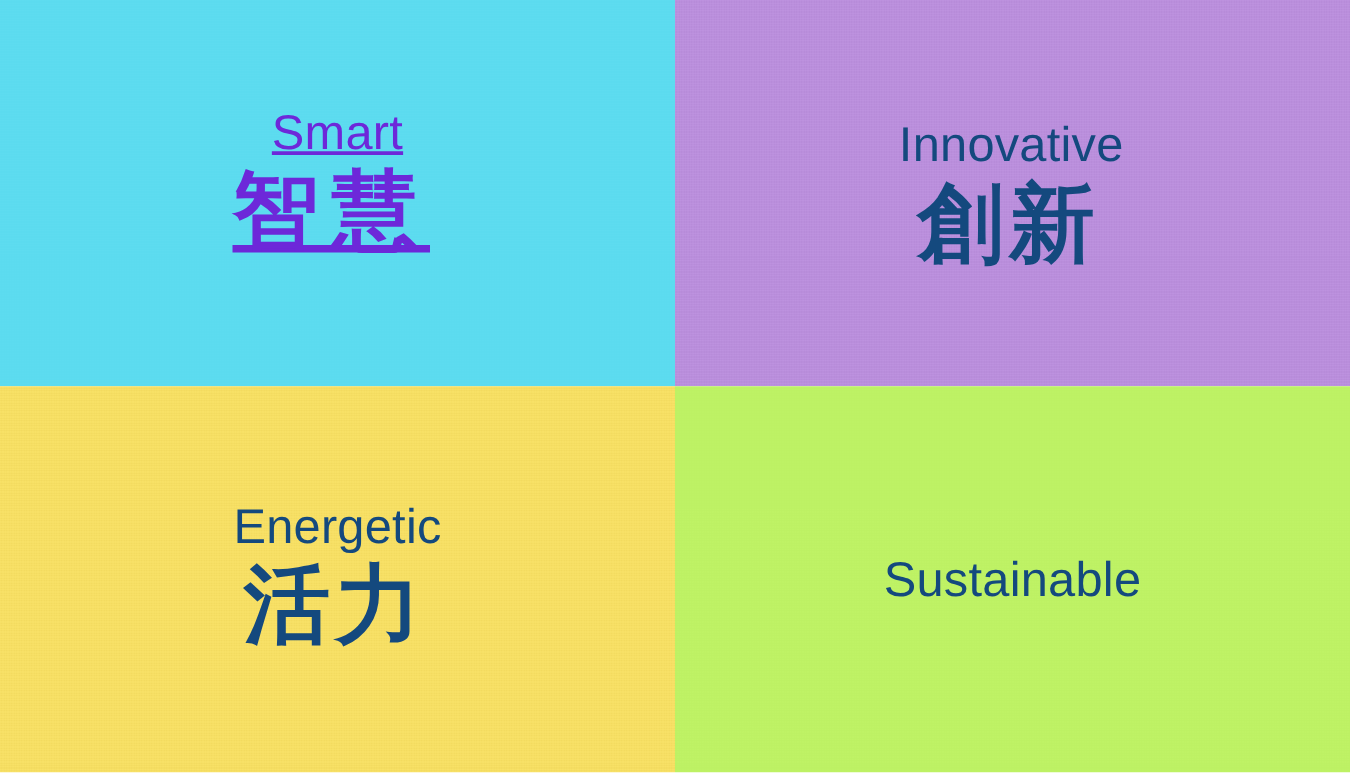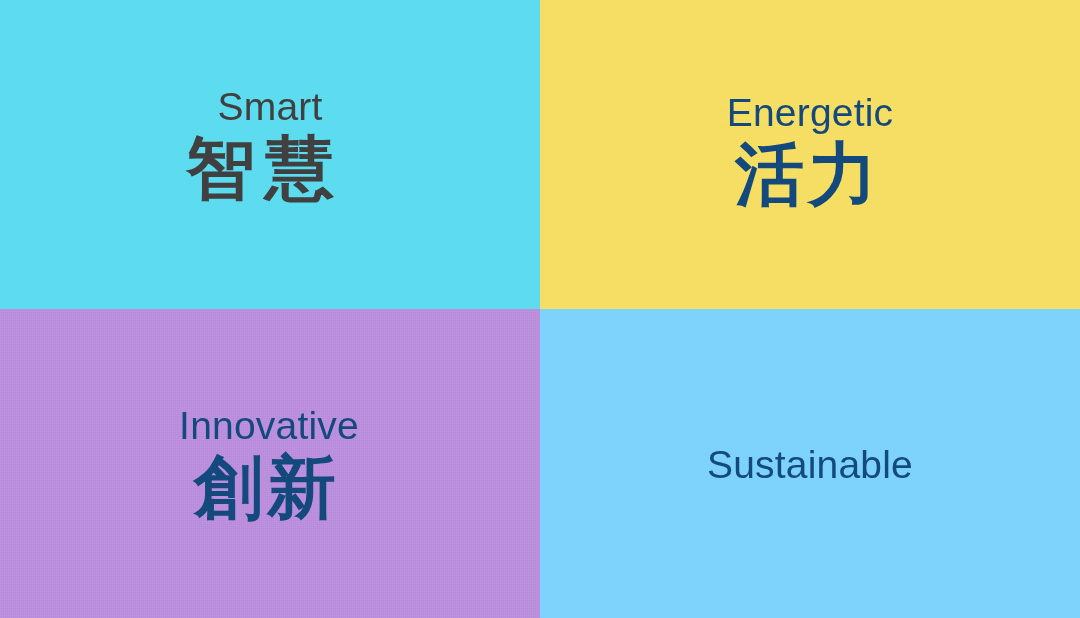--- a/index.html
+++ b/index.html
@@ -81,41 +81,41 @@
   .q-energetic .text-block   { transform: translate(0px, -2px); }
   .q-innovative .text-block  { transform: translate(-1px, 2px); }
   .q-sustainable .text-block { transform: translate(0px, 2px); }
 </style>
 </head>
 <body>
 
 <div id="stage">
   <div class="grid">
 
-    <div class="quadrant q-smart" style="background-color: rgb(92, 220, 240); color: #404040;">
+    <div class="quadrant q-smart" style="background-color: rgb(92, 220, 240); color: #6d28d9; text-decoration: underline;">
       <div class="text-block">
         <span class="label-en">Smart</span>
         <span class="label-zh">智慧</span>
+      </div>
+    </div>
+
+    <div class="quadrant q-innovative" style="background-color: rgb(187, 142, 222); color: rgb(20, 73, 126);">
+      <div class="text-block">
+        <span class="label-en">Innovative</span>
+        <span class="label-zh">創新</span>
       </div>
     </div>
 
     <div class="quadrant q-energetic" style="background-color: rgb(248, 224, 97); color: rgb(20, 73, 126);">
       <div class="text-block">
         <span class="label-en">Energetic</span>
         <span class="label-zh">活力</span>
       </div>
     </div>
 
-    <div class="quadrant q-innovative" style="background-color: rgb(187, 142, 222); color: rgb(20, 73, 126);">
-      <div class="text-block">
-        <span class="label-en">Innovative</span>
-        <span class="label-zh">創新</span>
-      </div>
-    </div>
-
-    <div class="quadrant q-sustainable" style="background-color: #7dd3fc; color: rgb(20, 73, 126);">
+    <div class="quadrant q-sustainable" style="background-color: #bef264; color: rgb(20, 73, 126);">
       <div class="text-block">
         <span class="label-en">Sustainable</span>
       </div>
     </div>
 
   </div>
 </div>
 
 </body></html>

